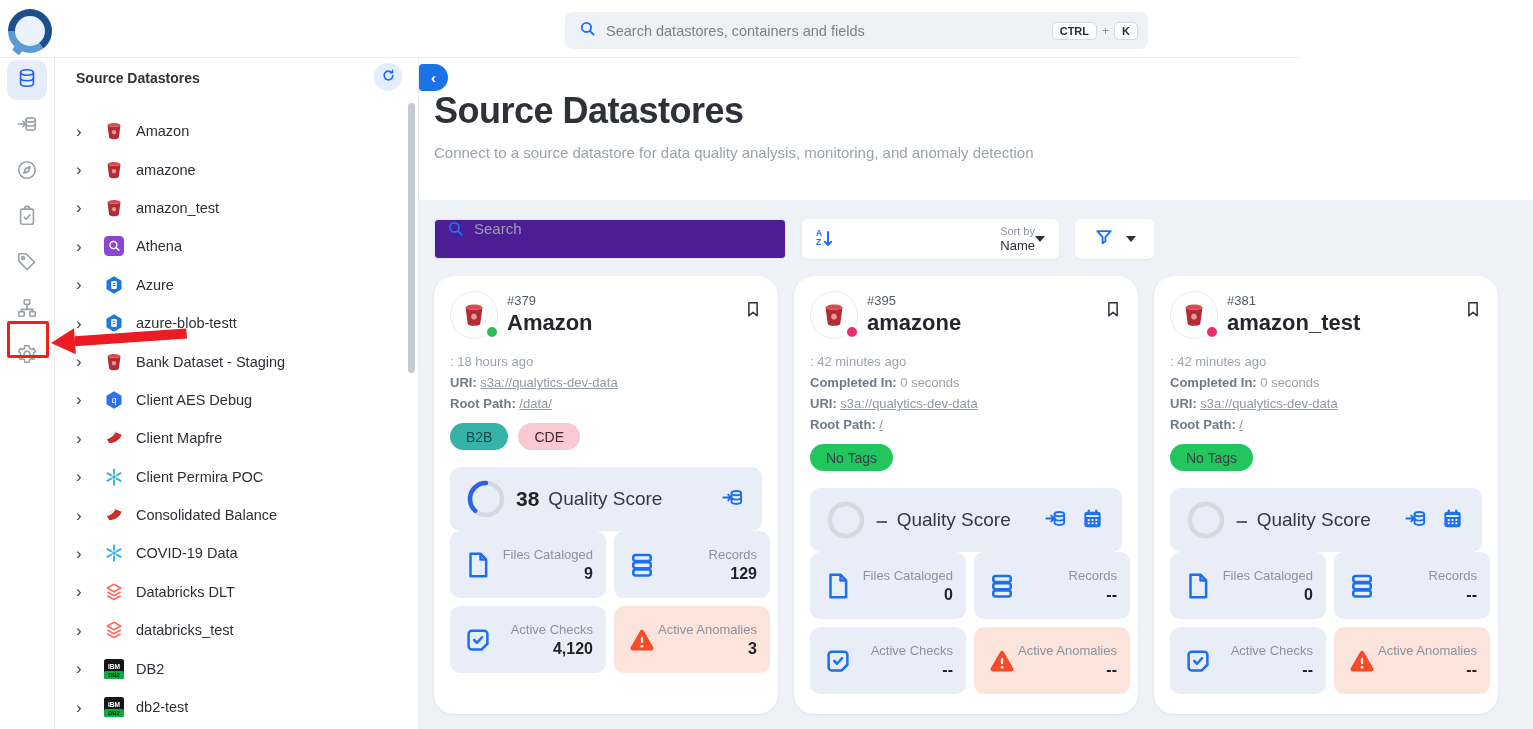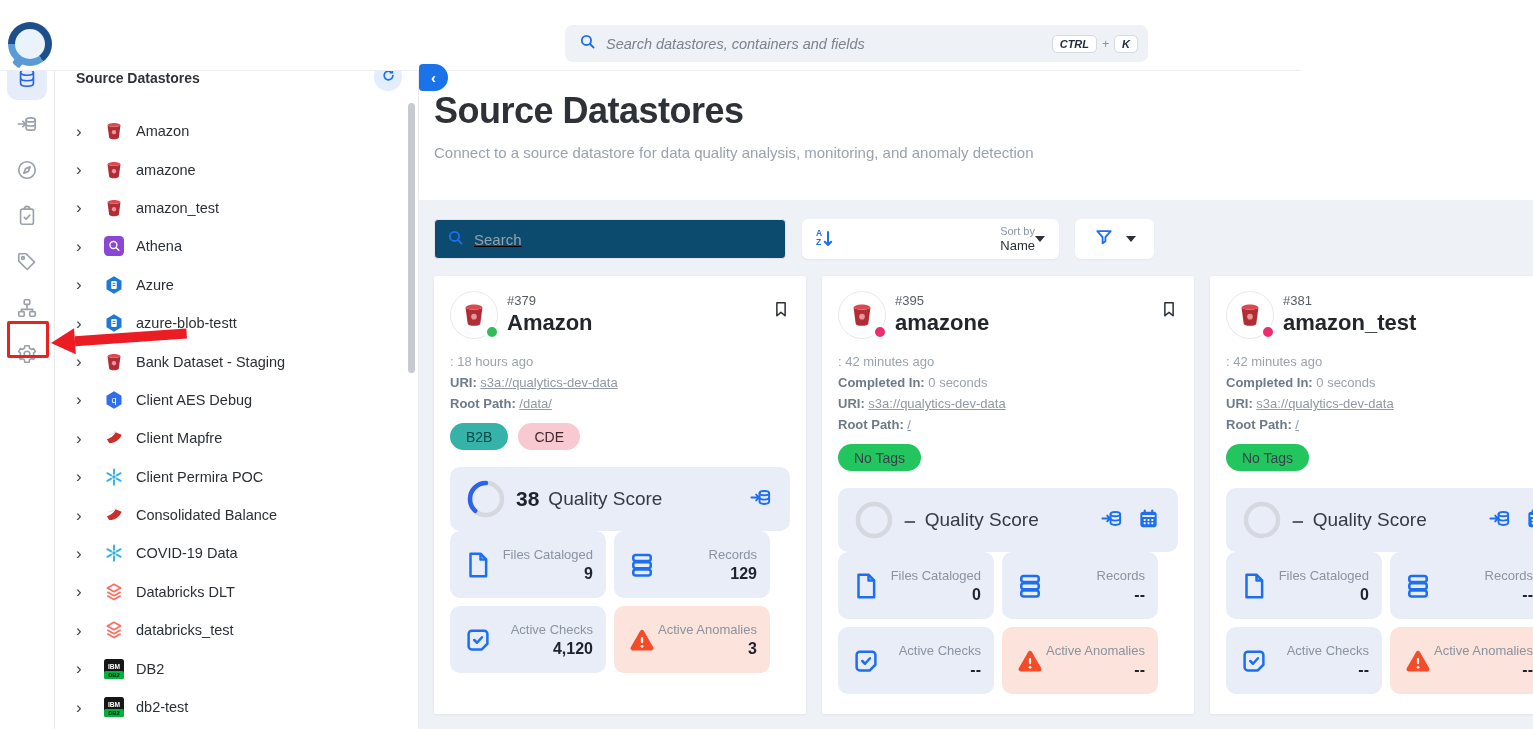--- a/index.html
+++ b/index.html
@@ -1,21 +1,21 @@
 <!DOCTYPE html>
 <html><head>
 <meta charset="utf-8">
 <style>
   * { margin:0; padding:0; box-sizing:border-box; }
   html,body { width:1533px; height:729px; overflow:hidden; background:#fff;
     font-family:"Liberation Sans", sans-serif; -webkit-font-smoothing:antialiased; }
 
   
-  .topbar { position:absolute; left:0; top:17px; width:1301px; height:54px; background:#fff;
-    border-bottom:1px solid #ecedf1; z-index:5;font-style:italic; }
+  .topbar { position:absolute; left:0; top:4px; width:1301px; height:54px; background:#fff;
+    border-bottom:1px solid #ecedf1; z-index:5; }
   .logo { position:absolute; left:8px; top:5px; width:44px; height:44px; border-radius:50%;
     background:conic-gradient(from -90deg,#1c4f8b 0 232deg,#5b9bd5 232deg 360deg); }
   .logo .inner { position:absolute; inset:7px; border-radius:50%; background:#eaf2fb; }
   .logo .tail { position:absolute; left:7px; bottom:-1px; width:9px; height:13px; background:#5b9bd5;
     transform:rotate(38deg); border-radius:2px; }
   .gsearch { position:absolute; left:565px; top:8px; width:583px; height:37px; background:#eef1f6;
     border-radius:8px; display:flex; align-items:center; padding:0 10px 0 14px; }
   .gsearch .ph { color:#7b828e; font-size:14.5px; margin-left:10px; flex:1; }
   .kbd { background:#fff; border:1px solid #d5d9e0; border-radius:5px; padding:2px 7px;
     font-size:11px; font-weight:bold; color:#232c3a; }
@@ -49,39 +49,39 @@
   .main { position:absolute; left:419px; top:54px; width:1114px; height:675px; background:#fff; }
   .collapse-btn { position:absolute; left:0; top:10px; width:29px; height:27px; background:#1a73e8;
     border-radius:4px 14px 14px 4px; color:#fff; display:flex; align-items:center; justify-content:center;
     font-size:15px; font-weight:bold; z-index:6; }
   .main-title { position:absolute; left:15px; top:36px; font-size:36px; font-weight:700;
     color:#2e3238; letter-spacing:-.5px; }
   .main-subtitle { position:absolute; left:15px; top:90px; font-size:15px; color:#9aa2ac; }
   .main-body { position:absolute; left:0; top:146px; width:1114px; height:529px; background:#eef2f7; }
 
   .controls { position:absolute; left:15px; top:19px; display:flex; }
-  .search-box { width:352px; height:40px; background:#0c4a6e; border:1px solid #e3e6ea; border-radius:4px;
-    display:flex; align-items:center; padding:0 12px;text-decoration:underline; }
+  .search-box { width:352px; height:40px; background:#4c1d95; border:1px solid #e3e6ea; border-radius:4px;
+    display:flex; padding:0 12px; }
   .search-box .ph { margin-left:10px; color:#98a1ac; font-size:15px; }
   .sort-box { width:257px; height:40px; background:#fff; border-radius:6px; margin-left:16px;
     box-shadow:0 1px 2px rgba(16,24,40,.05); display:flex; align-items:center; padding:0 14px; }
   .sort-az { display:flex; align-items:flex-start; }
   .sort-az .letters { display:flex; flex-direction:column; font-size:8.5px; font-weight:bold;
     color:#1d6ff2; line-height:1.05; }
   .sort-text { margin-left:12px; flex:1;text-align:right; }
   .sort-label { font-size:11px; color:#8b93a0; }
   .sort-value { font-size:13px; color:#2a2e35; margin-top:1px; }
   .caret { width:0; height:0; border-left:5px solid transparent; border-right:5px solid transparent;
     border-top:6px solid #2c3138; }
   .filter-box { width:79px; height:40px; background:#fff; border-radius:6px; margin-left:16px;
     box-shadow:0 1px 2px rgba(16,24,40,.05); display:flex; align-items:center; justify-content:center; gap:12px; }
 
   
   .cards { position:absolute; left:15px; top:76px; display:flex; gap:16px; }
-  .card { width:372px; height:438px; background:#fff; border-radius:2px; padding:15px 16px;
+  .card { width:344px; height:438px; background:#fff; border-radius:20px; padding:15px 16px;
     box-shadow:0 1px 3px rgba(16,24,40,.07); position:relative; }
   .card-head { display:flex; align-items:flex-start; }
   .avatar { position:relative; width:48px; height:48px; border-radius:50%; border:1px solid #e7e9ee;
     display:flex; align-items:center; justify-content:center; flex:none; }
   .avatar .glyph, .avatar .glyph svg { width:26px; height:26px; display:block; }
   .status-dot { position:absolute; right:-2px; bottom:-1px; width:14px; height:14px; border-radius:50%;
     border:2px solid #fff; }
   .head-text { margin-left:9px; padding-top:2px; }
   .card-id { font-size:13px; color:#555d68; }
   .card-name { font-size:22px; font-weight:700; color:#23262b; margin-top:2px; }

